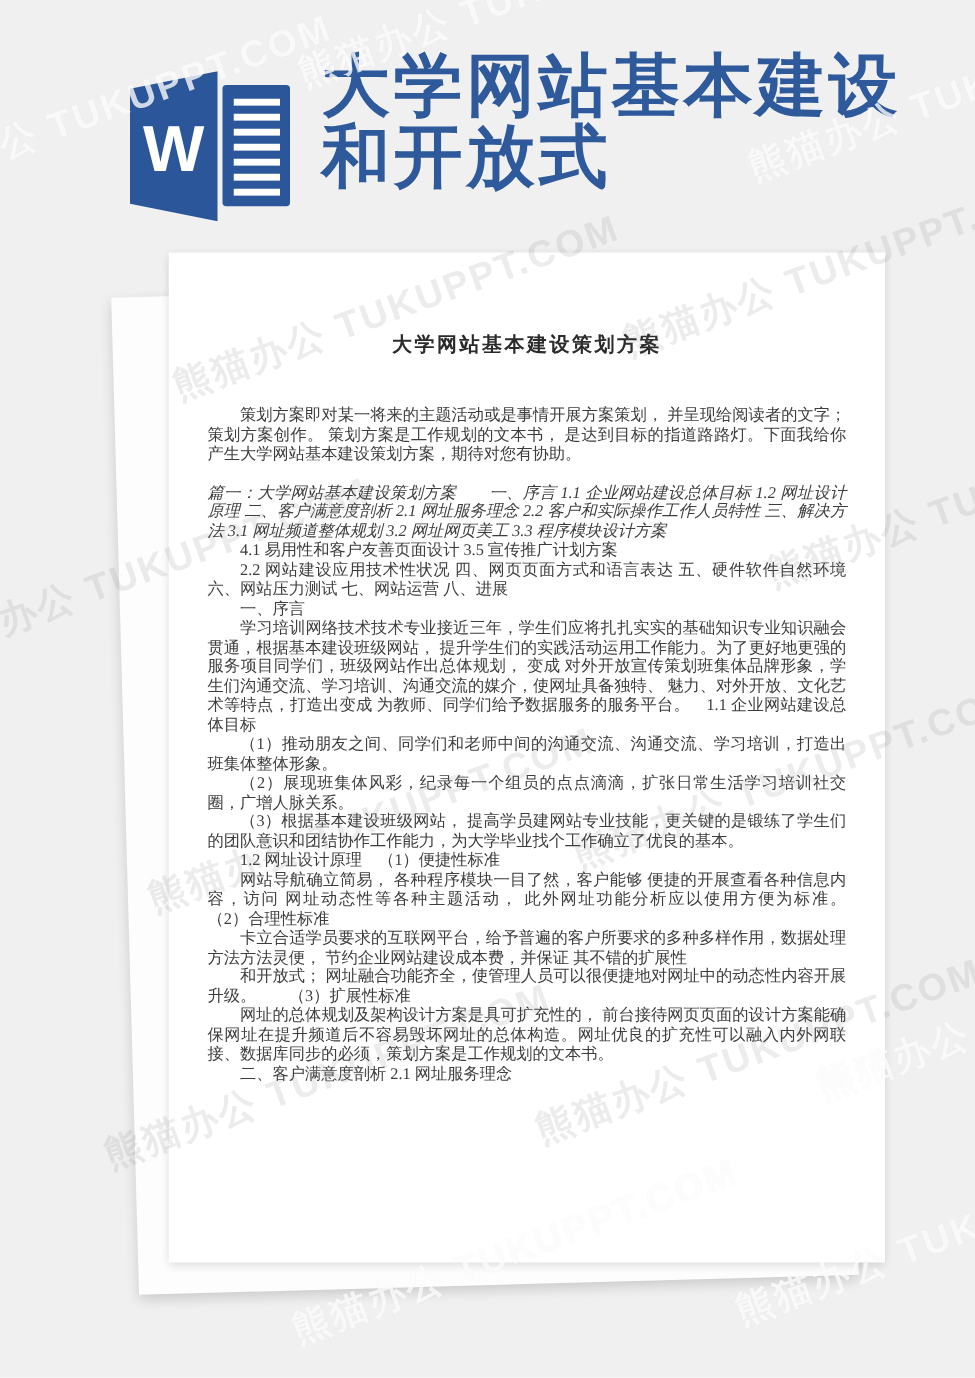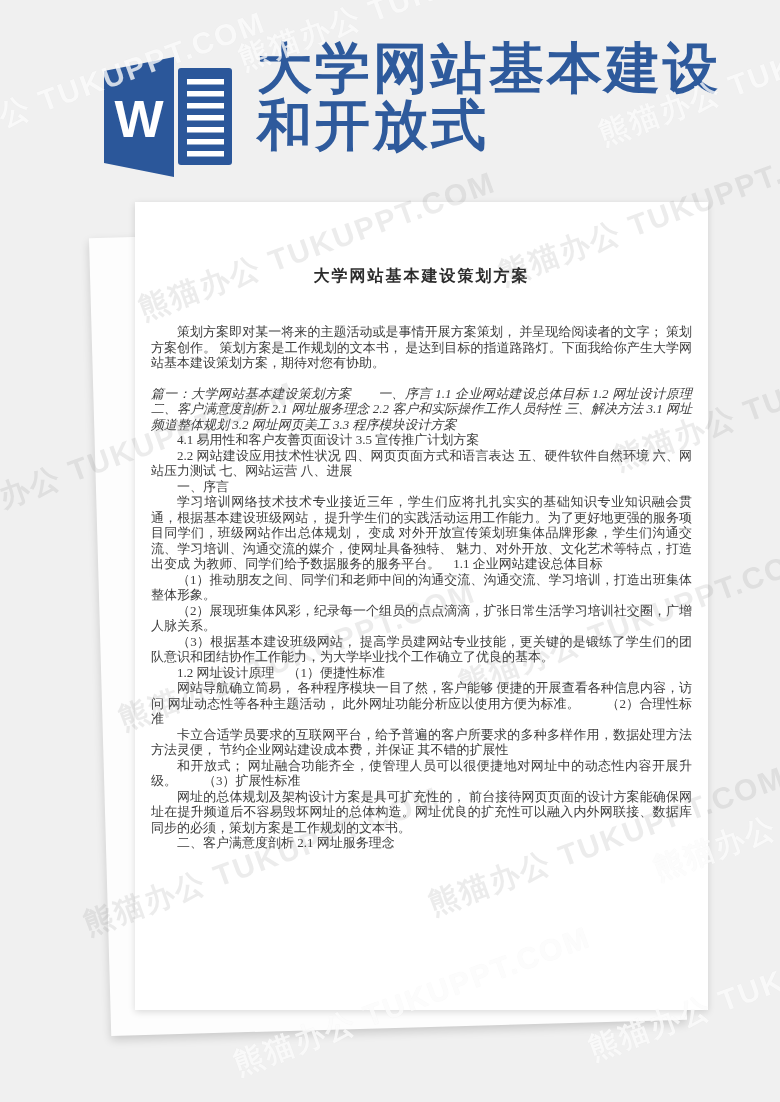--- a/index.html
+++ b/index.html
@@ -35,21 +35,21 @@
     box-shadow:0 2px 7px rgba(0,0,0,0.14);
   }
   .doc-title{
     margin:0;padding-top:64px;
     text-align:center;
     font-family:"Liberation Serif","DejaVu Serif",serif;
     font-weight:700;font-size:16px;color:#2b2b2b;letter-spacing:2px;
   }
   .doc-body{
     margin-top:37px;
-    padding:0 16px;
+    padding:0 31px;
     font-family:"Liberation Serif","DejaVu Serif",serif;
     font-size:13px;line-height:15.5px;color:#3d3d3d;
     text-align:justify;
   }
   .doc-body p{margin:0;text-indent:2em;}
   .doc-body p.no-indent{text-indent:0;font-style:italic;}
   .doc-body p.gap-before{margin-top:15px;}
 
   
   .watermark-layer{position:absolute;inset:0;z-index:5;pointer-events:none;}

